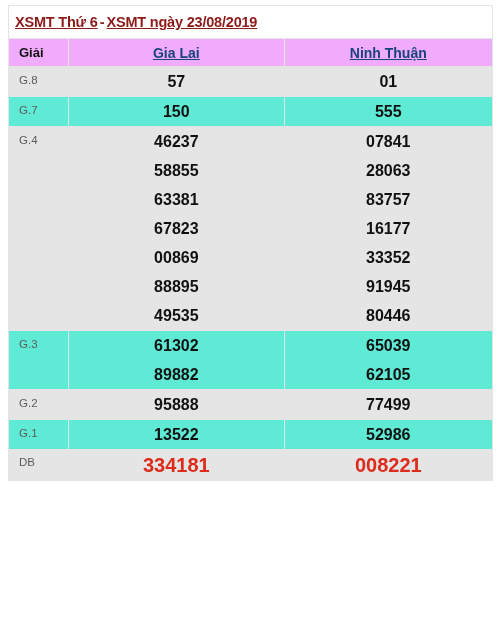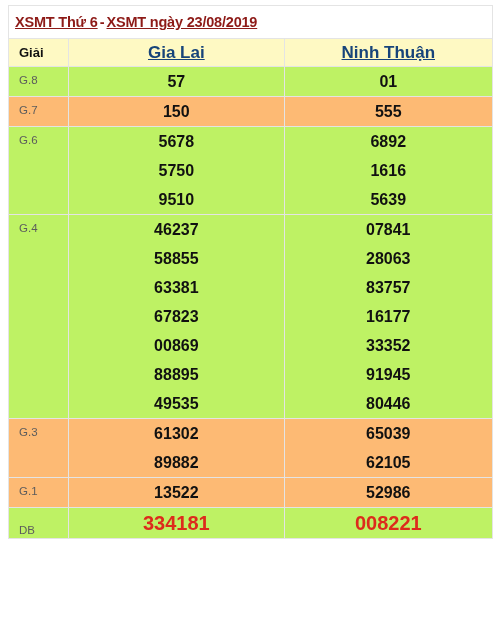--- a/index.html
+++ b/index.html
@@ -70,44 +70,44 @@
   .lotto-table col.c-col2   { width: 208px; }
 
   .lotto-table th,
   .lotto-table td {
     border: 1px solid #e4e4e4;
     padding: 0;
     vertical-align: middle;
   }
 
   
-  thead tr { background: #fef9c3; border-radius: 8px; }
+  thead tr { background: #f0abfc; border-radius: 8px; }
   thead th {
     height: 27px;
     font-size: 13px;
   }
   th.prize-head {
     text-align: left;
     padding-left: 10px;
     color: #111111;
     font-weight: bold;
   }
   th.prov-head {
     text-align: center;
   }
   .prov-link {
     color: #17447a;
-    font-size: 17px;
+    font-size: 14px;
     font-weight: bold;
     text-decoration: underline;
   }
 
   
-  tbody tr.odd  { background: #bef264; }
-  tbody tr.even { background: #fdba74; }
+  tbody tr.odd  { background: #e5e5e5; }
+  tbody tr.even { background: #5eead4; }
 
   td.prize-cell {
     text-align: left;
     padding-left: 10px;
     color: #5c5c5c;
     font-size: 11.5px;
     font-weight: normal;
     vertical-align: top;
     padding-top: 7px;
   }
@@ -130,21 +130,21 @@
   tr.db-row td.nums-cell {
     color: #dd2b1c;
     font-size: 20px;
     font-weight: bold;
   }
   tr.db-row td.nums-cell .num-line {
     height: 30px;
     line-height: 30px;
   }
   tr.db-row td.prize-cell {
-    padding-top: 16px;
+    padding-top: 6px;
   }
 </style>
 </head>
 <body>
 
 <div class="page">
 
   <div class="title-bar">
     <a class="title-link" href="#">XSMT Thứ 6</a>
       <span class="title-sep"> - </span>
@@ -181,33 +181,20 @@
         <tr class="even">
           <td class="prize-cell">G.7</td>
           <td class="nums-cell">
             <span class="num-line">150</span>
           </td>
           <td class="nums-cell">
             <span class="num-line">555</span>
           </td>
         </tr>
         <tr class="odd">
-          <td class="prize-cell">G.6</td>
-          <td class="nums-cell">
-            <span class="num-line">5678</span>
-            <span class="num-line">5750</span>
-            <span class="num-line">9510</span>
-          </td>
-          <td class="nums-cell">
-            <span class="num-line">6892</span>
-            <span class="num-line">1616</span>
-            <span class="num-line">5639</span>
-          </td>
-        </tr>
-        <tr class="odd">
           <td class="prize-cell">G.4</td>
           <td class="nums-cell">
             <span class="num-line">46237</span>
             <span class="num-line">58855</span>
             <span class="num-line">63381</span>
             <span class="num-line">67823</span>
             <span class="num-line">00869</span>
             <span class="num-line">88895</span>
             <span class="num-line">49535</span>
           </td>
@@ -225,20 +212,29 @@
           <td class="prize-cell">G.3</td>
           <td class="nums-cell">
             <span class="num-line">61302</span>
             <span class="num-line">89882</span>
           </td>
           <td class="nums-cell">
             <span class="num-line">65039</span>
             <span class="num-line">62105</span>
           </td>
         </tr>
+        <tr class="odd">
+          <td class="prize-cell">G.2</td>
+          <td class="nums-cell">
+            <span class="num-line">95888</span>
+          </td>
+          <td class="nums-cell">
+            <span class="num-line">77499</span>
+          </td>
+        </tr>
         <tr class="even">
           <td class="prize-cell">G.1</td>
           <td class="nums-cell">
             <span class="num-line">13522</span>
           </td>
           <td class="nums-cell">
             <span class="num-line">52986</span>
           </td>
         </tr>
         <tr class="odd db-row">

